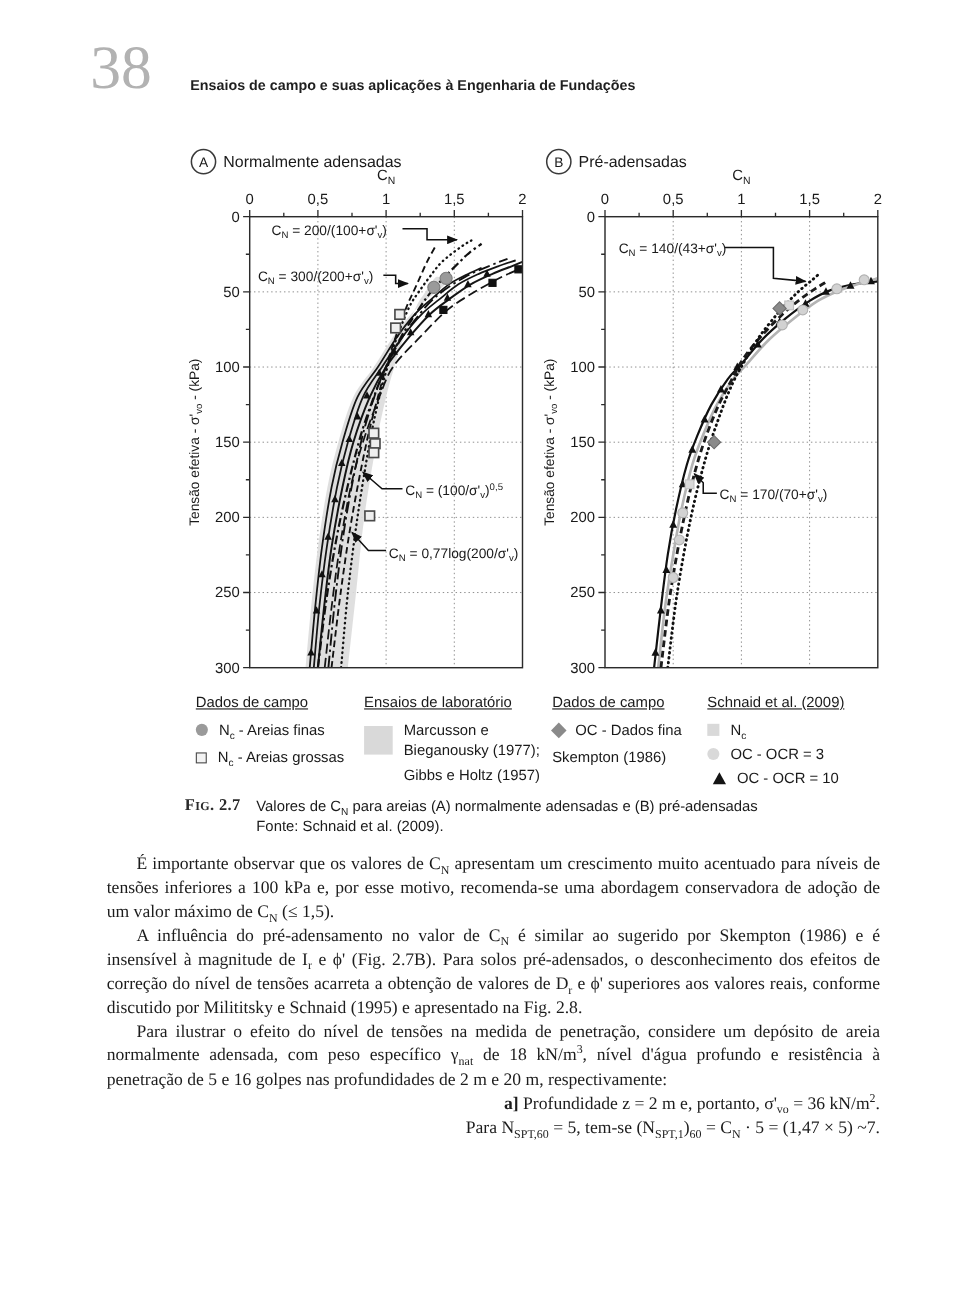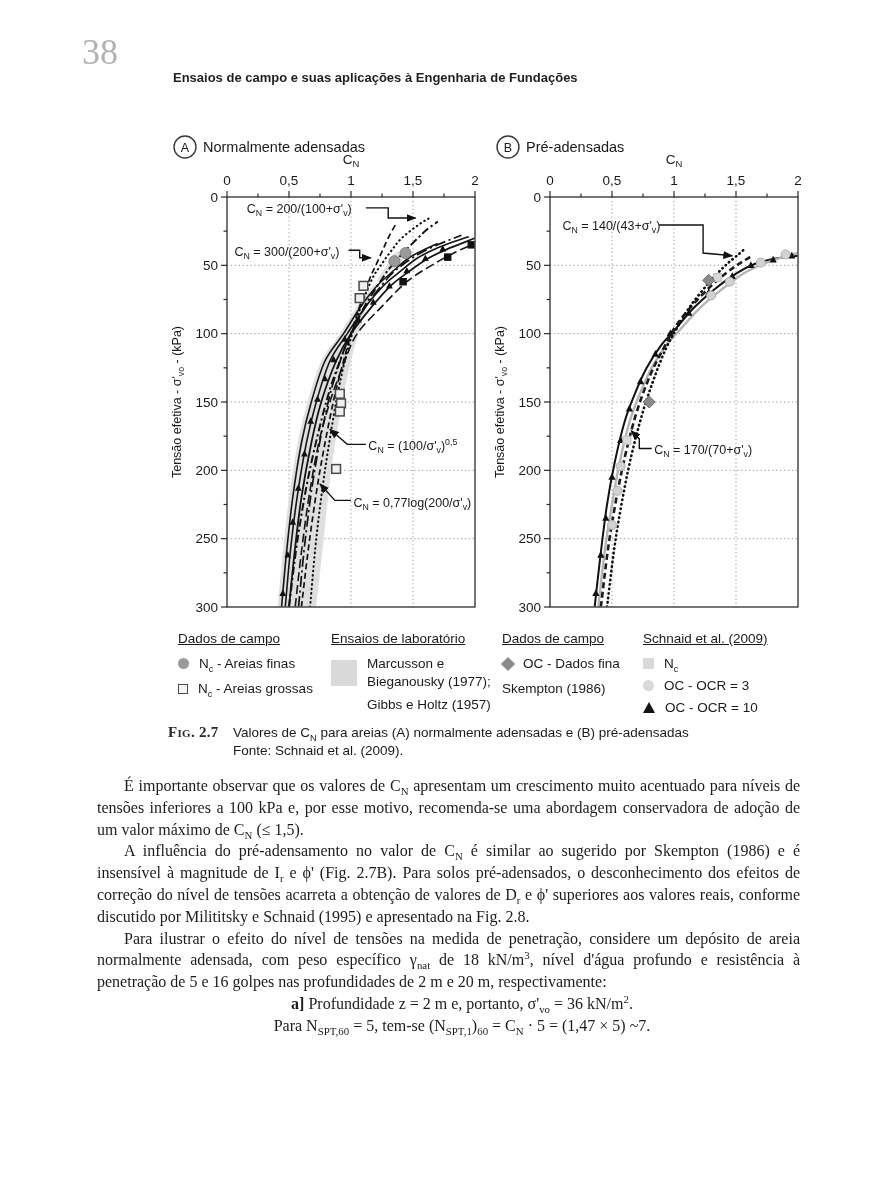--- a/index.html
+++ b/index.html
@@ -1,19 +1,19 @@
 <!DOCTYPE html>
 <html><head>
 <meta charset="utf-8">
 <style>
   html,body{margin:0;padding:0;background:#e8e8e8;}
   .page{position:relative;width:890px;height:1184px;background:#ffffff;margin:0 auto;
         font-family:"Liberation Sans",sans-serif;color:#1a1a1a;overflow:hidden;}
   .page-number{position:absolute;left:82px;top:34px;font-family:"Liberation Serif",serif;
-        font-size:36px;line-height:1;color:#b2b2b2;}
+        font-size:56px;line-height:1;color:#b2b2b2;}
   .header-title{position:absolute;left:173px;top:70px;font-size:13px;font-weight:bold;color:#1f1f1f;}
   .chart-mount{position:absolute;top:133px;width:325px;height:492px;}
   #chart-a{left:165px;} #chart-b{left:488px;}
 
   
   .lg-col{position:absolute;top:630px;font-size:13.5px;line-height:17px;color:#1a1a1a;}
   .lg-title{margin-bottom:8px;text-decoration:underline;}
   .lg-item{display:flex;align-items:center;margin-bottom:8px;}
   .mk{display:inline-block;flex:none;margin-right:10px;}
   .mk-circle-gray{width:11px;height:11px;border-radius:50%;background:#9a9a9a;}
@@ -32,21 +32,21 @@
   
   .caption{position:absolute;left:168px;top:724px;display:flex;}
   .cap-label{font-family:"Liberation Serif",serif;font-variant:small-caps;font-weight:600;
              font-size:15px;width:65px;flex:none;color:#2a2a2a;letter-spacing:.3px;}
   .cap-body{font-size:13.5px;line-height:18px;color:#1a1a1a;max-width:540px;}
 
   
   .body-text{position:absolute;left:97px;top:775px;width:703px;}
   .body-text p{margin:0;font-family:"Liberation Serif",serif;font-size:16px;line-height:21.8px;
                text-align:justify;text-indent:27px;color:#1c1c1c;}
-  .body-text p.list-line{text-align:center;}
+  .body-text p.list-line{text-align:right;}
   sub{font-size:68%;line-height:0;}
   sup{font-size:68%;line-height:0;}
 </style>
 </head>
 <body>
 
 <div class="page">
 
   <div class="page-number">38</div>
   <div class="header-title">Ensaios de campo e suas aplicações à Engenharia de Fundações</div>
@@ -322,21 +322,21 @@
   <div class="lg-col" style="left:643px;">
     <div class="lg-title">Schnaid et al. (2009)</div>
     <div class="lg-item" style="margin-bottom:5px;">
       <span class="mk mk-square-light"></span>
       <span>N<sub>c</sub></span>
     </div>
     <div class="lg-item" style="margin-bottom:5px;">
       <span class="mk mk-circle-light"></span>
       <span>OC - OCR = 3</span>
     </div>
-    <div class="lg-item" style="margin-bottom:5px;">
+    <div class="lg-item" style="margin-bottom:5px;justify-content:center;">
       <span class="mk mk-tri"></span>
       <span>OC - OCR = 10</span>
     </div>
   </div>
 
   <div class="caption">
     <span class="cap-label">Fig. 2.7</span>
     <span class="cap-body">
       <span>Valores de C<sub>N</sub> para areias (A) normalmente adensadas e (B) pré-adensadas</span><br>
       <span>Fonte: Schnaid et al. (2009).</span>

